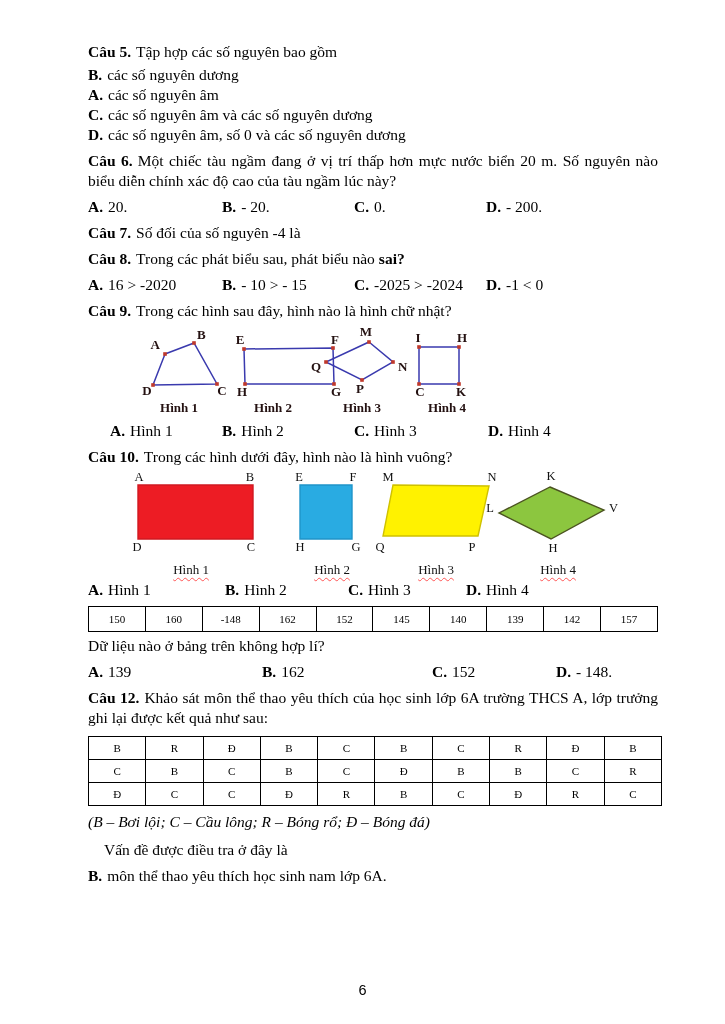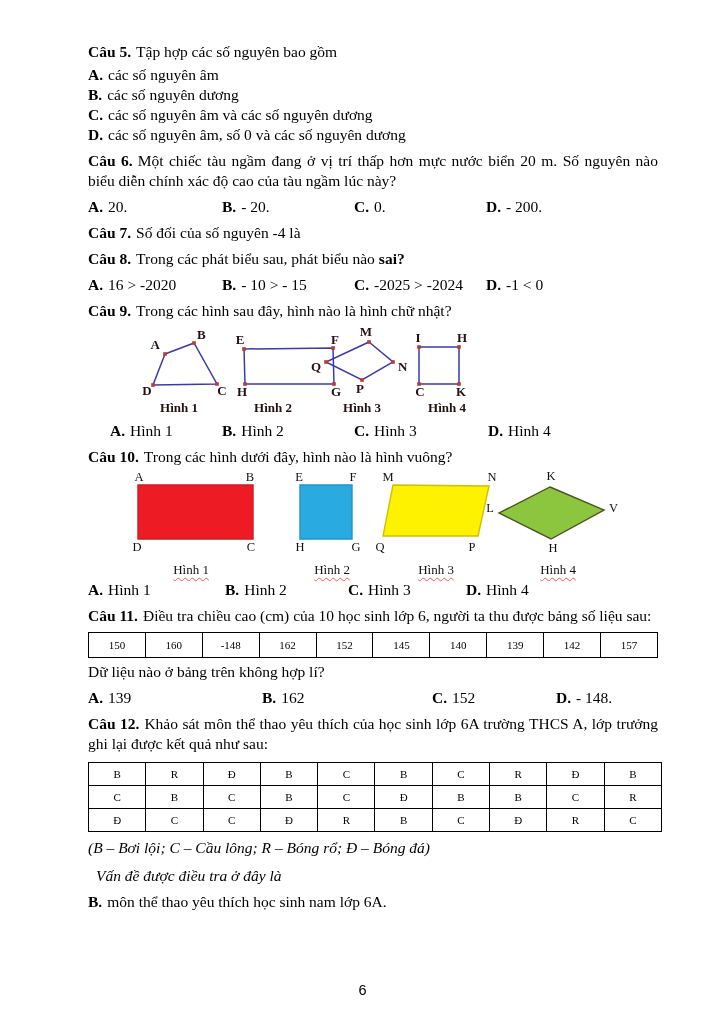--- a/index.html
+++ b/index.html
@@ -26,21 +26,21 @@
   .row-std .c1{width:134px}.row-std .c2{width:132px}.row-std .c3{width:132px}
   .row-q9{padding-left:22px}
   .row-q9 .c1{width:112px}.row-q9 .c2{width:132px}.row-q9 .c3{width:134px}
   .row-q10 .c1{width:137px}.row-q10 .c2{width:123px}.row-q10 .c3{width:118px}
   .row-q11 .c1{width:174px}.row-q11 .c2{width:170px}.row-q11 .c3{width:124px}
   .datatable{border-collapse:collapse;width:570px;margin:6px 0 4px;table-layout:fixed;}
   .datatable td{border:1px solid #000;text-align:center;padding:1px 0;height:22px;font-size:11px;}
   #q12 .datatable{margin:8px 0 6px;width:574px;}
   #q12 .datatable td{height:19px;}
   .legend{margin:6px 0 0;font-style:italic;}
-  .plain{margin:8px 8px 0;font-style:italic;}
+  .plain{margin:8px 16px 0;}
   .opt2{margin:6px 0 0;}
   .fig-strip{position:relative;}
   #q9-strip{width:356px;height:90px;margin:4px 0 0 52px;}
   #q10-strip{width:500px;height:104px;margin:3px 0 0 37px;}
   .fig-caption{position:absolute;transform:translateX(-50%);font-size:13px;white-space:nowrap;}
   .q9cap{font-weight:bold;color:#241111;top:73px;}
   .q10cap{color:#111;top:90px;
     text-decoration-line:underline;text-decoration-style:wavy;
     text-decoration-color:#ff5555;text-decoration-thickness:1px;text-underline-offset:3px;}
   .shape9{fill:none;stroke:#3a3aae;stroke-width:1.5;}
@@ -51,22 +51,22 @@
   .pagenum{position:absolute;left:0;right:0;bottom:24px;text-align:center;font-size:14.5px;font-family:"Liberation Sans",sans-serif;}
 </style>
 </head>
 <body>
 
 <div class="page">
 
   <section id="q5">
     <p class="qline"><b class="qlabel">Câu 5.</b><span>Tập hợp các số nguyên bao gồm</span></p>
     <div class="optstack">
+      <p class="opt"><b class="letter">B.</b><span>các số nguyên dương</span></p>
       <p class="opt"><b class="letter">A.</b><span>các số nguyên âm</span></p>
-      <p class="opt"><b class="letter">B.</b><span>các số nguyên dương</span></p>
       <p class="opt"><b class="letter">C.</b><span>các số nguyên âm và các số nguyên dương</span></p>
       <p class="opt"><b class="letter">D.</b><span>các số nguyên âm, số 0 và các số nguyên dương</span></p>
     </div>
   </section>
 
   <section id="q6">
     <p class="qline"><b class="qlabel">Câu 6.</b><span>Một chiếc tàu ngầm đang ở vị trí thấp hơn mực nước biển 20 m. Số nguyên nào biểu diễn chính xác độ cao của tàu ngầm lúc này?</span></p>
     <div class="optrow row-std">
       <span class="cell c1"><b class="letter">A.</b><span>20.</span></span>
       <span class="cell c2"><b class="letter">B.</b><span>- 20.</span></span>
@@ -186,21 +186,20 @@
 
     <div class="optrow row-q10">
       <span class="cell c1"><b class="letter">A.</b><span>Hình 1</span></span>
       <span class="cell c2"><b class="letter">B.</b><span>Hình 2</span></span>
       <span class="cell c3"><b class="letter">C.</b><span>Hình 3</span></span>
       <span class="cell c4"><b class="letter">D.</b><span>Hình 4</span></span>
     </div>
   </section>
 
   <section id="q11">
-    <p class="qline"><b class="qlabel">Câu 11.</b><span>Điều tra chiều cao (cm) của 10 học sinh lớp 6, người ta thu được bảng số liệu sau:</span></p>
     <table class="datatable">
       <tbody>
           <tr>
         <td>150</td>
         <td>160</td>
         <td>-148</td>
         <td>162</td>
         <td>152</td>
         <td>145</td>
         <td>140</td>

